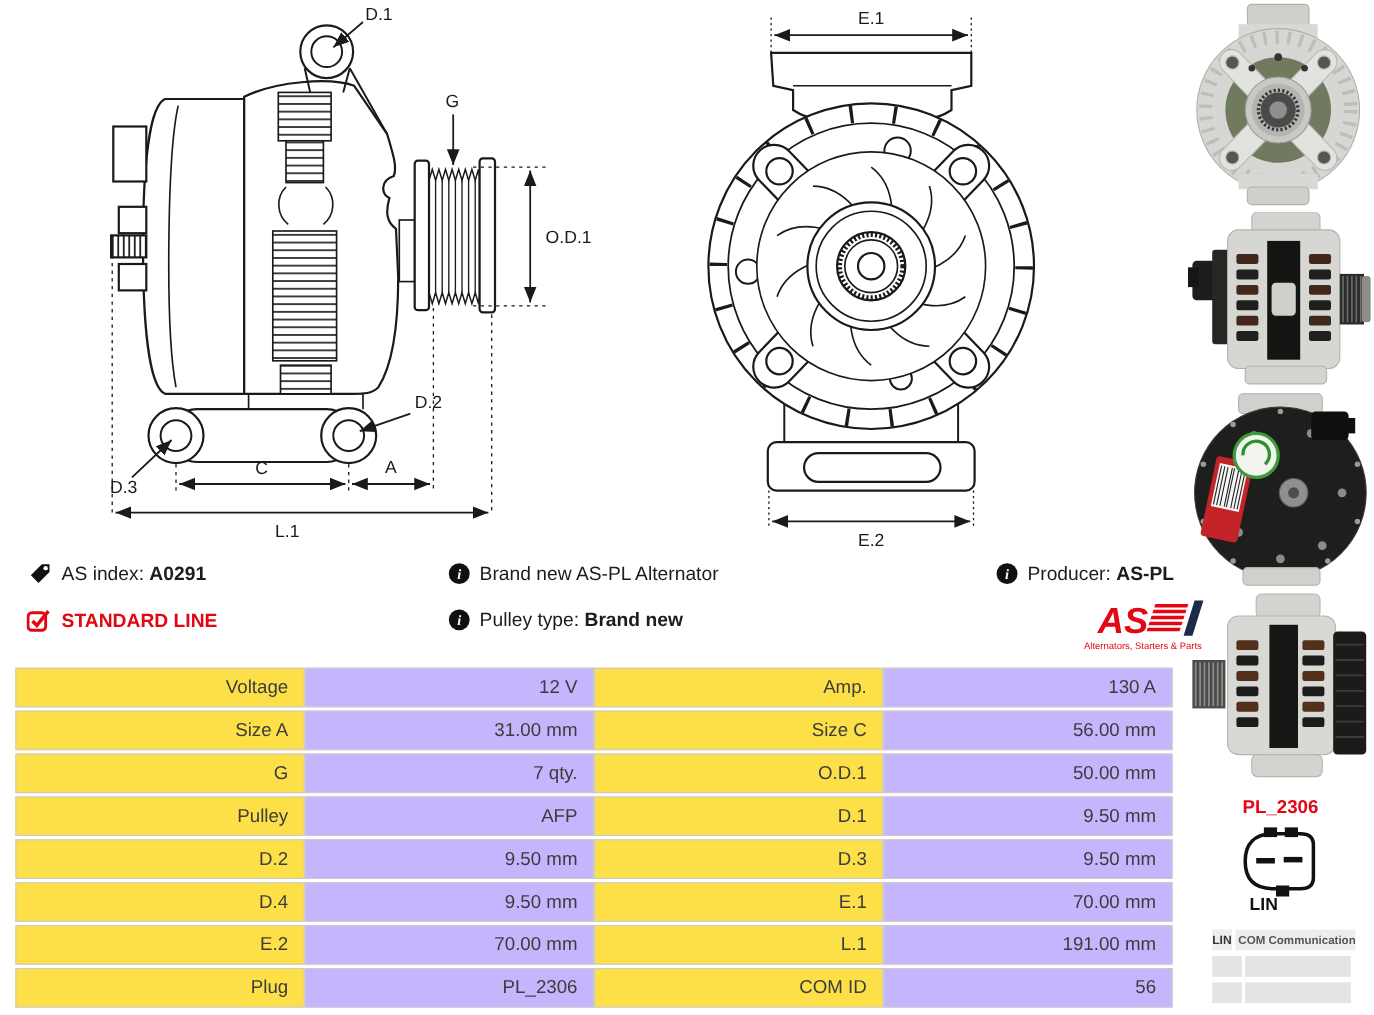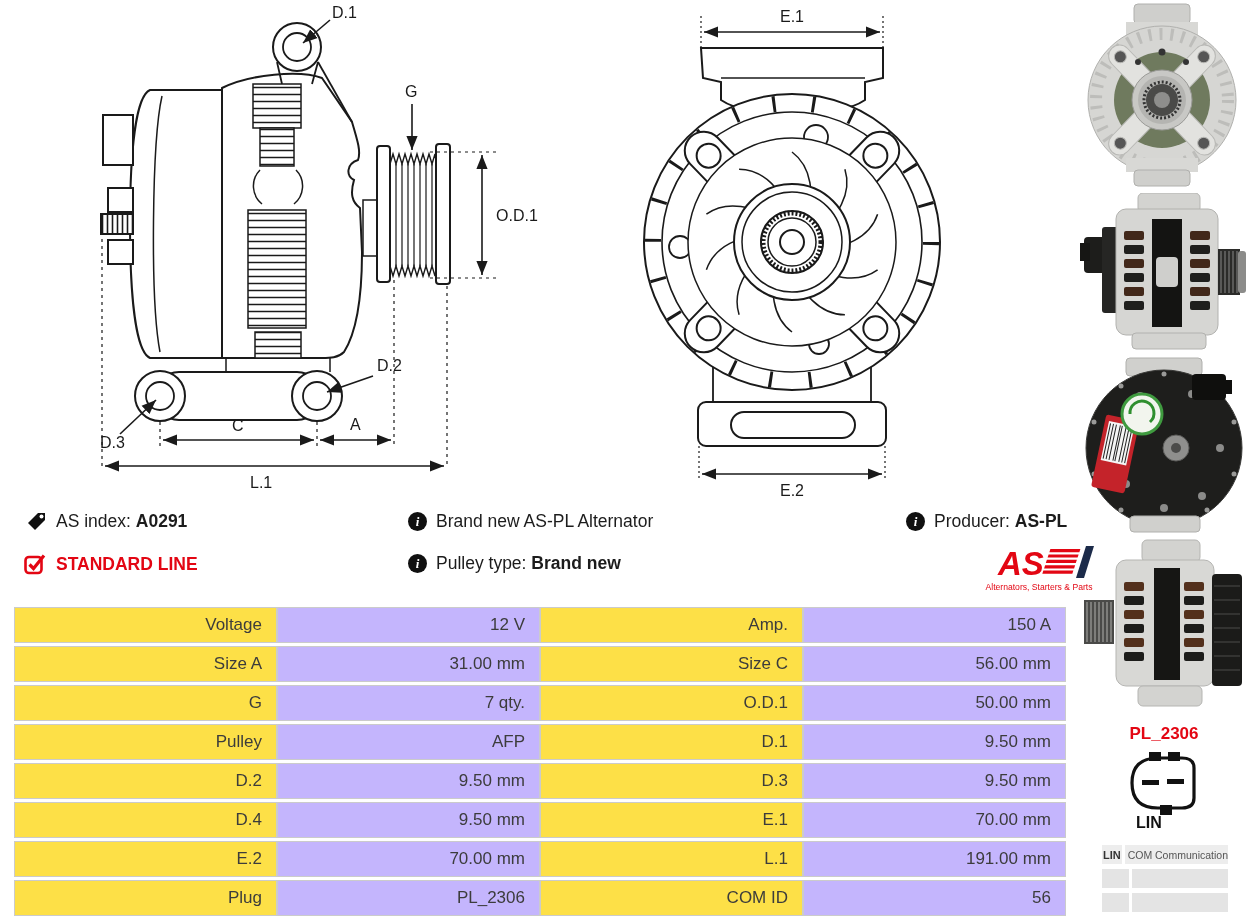--- a/index.html
+++ b/index.html
@@ -28,21 +28,21 @@
   
   .plug-name{position:absolute;left:1098px;top:724px;width:132px;text-align:center;
              font-size:17px;font-weight:bold;color:#e30613;}
   .lin-label{position:absolute;left:1136px;top:814px;font-size:16px;font-weight:bold;color:#111;}
   .pin-table{position:absolute;left:1102px;top:845px;width:126px;display:flex;
              flex-direction:column;gap:5px;}
   .pin-row{display:flex;gap:3px;height:19px;}
   .pin-cell-l{width:27px;background:#e4e4e4;font-size:11px;font-weight:bold;color:#333;
               display:flex;align-items:center;justify-content:center;}
   .pin-cell-r{flex:1;background:#e4e4e4;font-size:10.5px;color:#555;display:flex;
-              align-items:center;padding-left:3px;white-space:nowrap;}
+              align-items:center;padding-left:3px;white-space:nowrap;font-weight:bold;}
   .pin-row.hdr .pin-cell-l,.pin-row.hdr .pin-cell-r{background:#ededed;}
 </style>
 </head>
 <body>
 
 <div class="canvas">
 
   <svg class="abs" style="left:0;top:0" width="560" height="510" viewBox="0 0 560 510">
     <defs>
       <marker id="mk1" viewBox="0 0 10 8" refX="10" refY="4" markerWidth="9" markerHeight="8" orient="auto-start-reverse">
@@ -382,21 +382,21 @@
     <path d="M104,2 L112,2 L102,34 L94,34 Z" fill="#1c2b4a"></path>
     <text x="57" y="46" font-size="8.6" fill="#e30613" text-anchor="middle">Alternators, Starters &amp; Parts</text>
   </svg>
 
   <table class="specs">
     <tbody>
       <tr>
         <td class="lbl">Voltage</td>
         <td class="val">12 V</td>
         <td class="lbl">Amp.</td>
-        <td class="val">150 A</td>
+        <td class="val">130 A</td>
       </tr>
       <tr>
         <td class="lbl">Size A</td>
         <td class="val">31.00 mm</td>
         <td class="lbl">Size C</td>
         <td class="val">56.00 mm</td>
       </tr>
       <tr>
         <td class="lbl">G</td>
         <td class="val">7 qty.</td>

